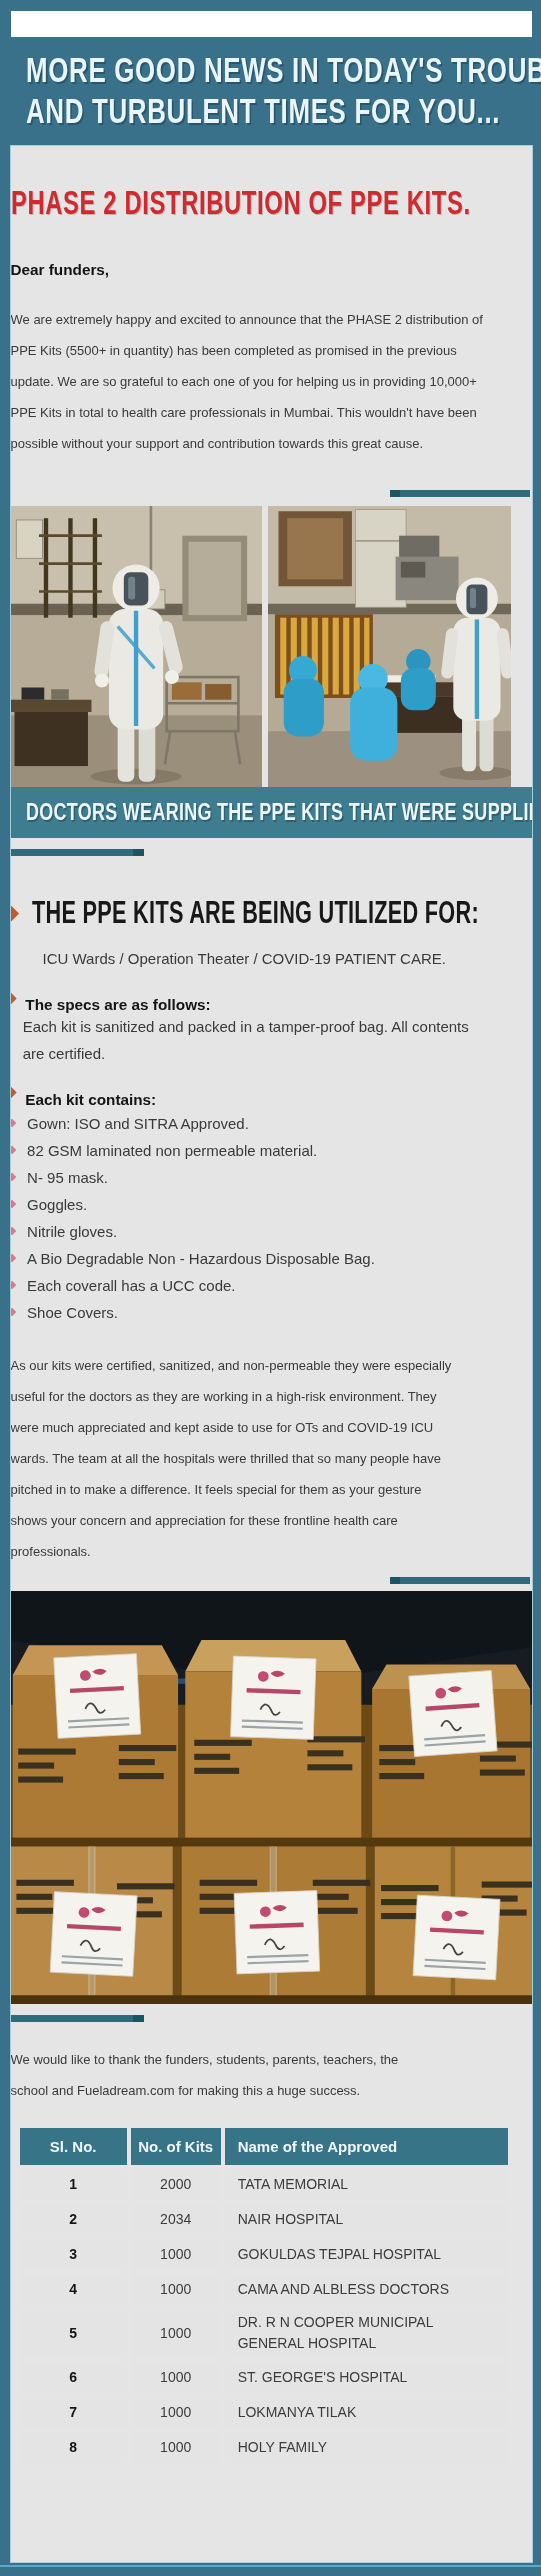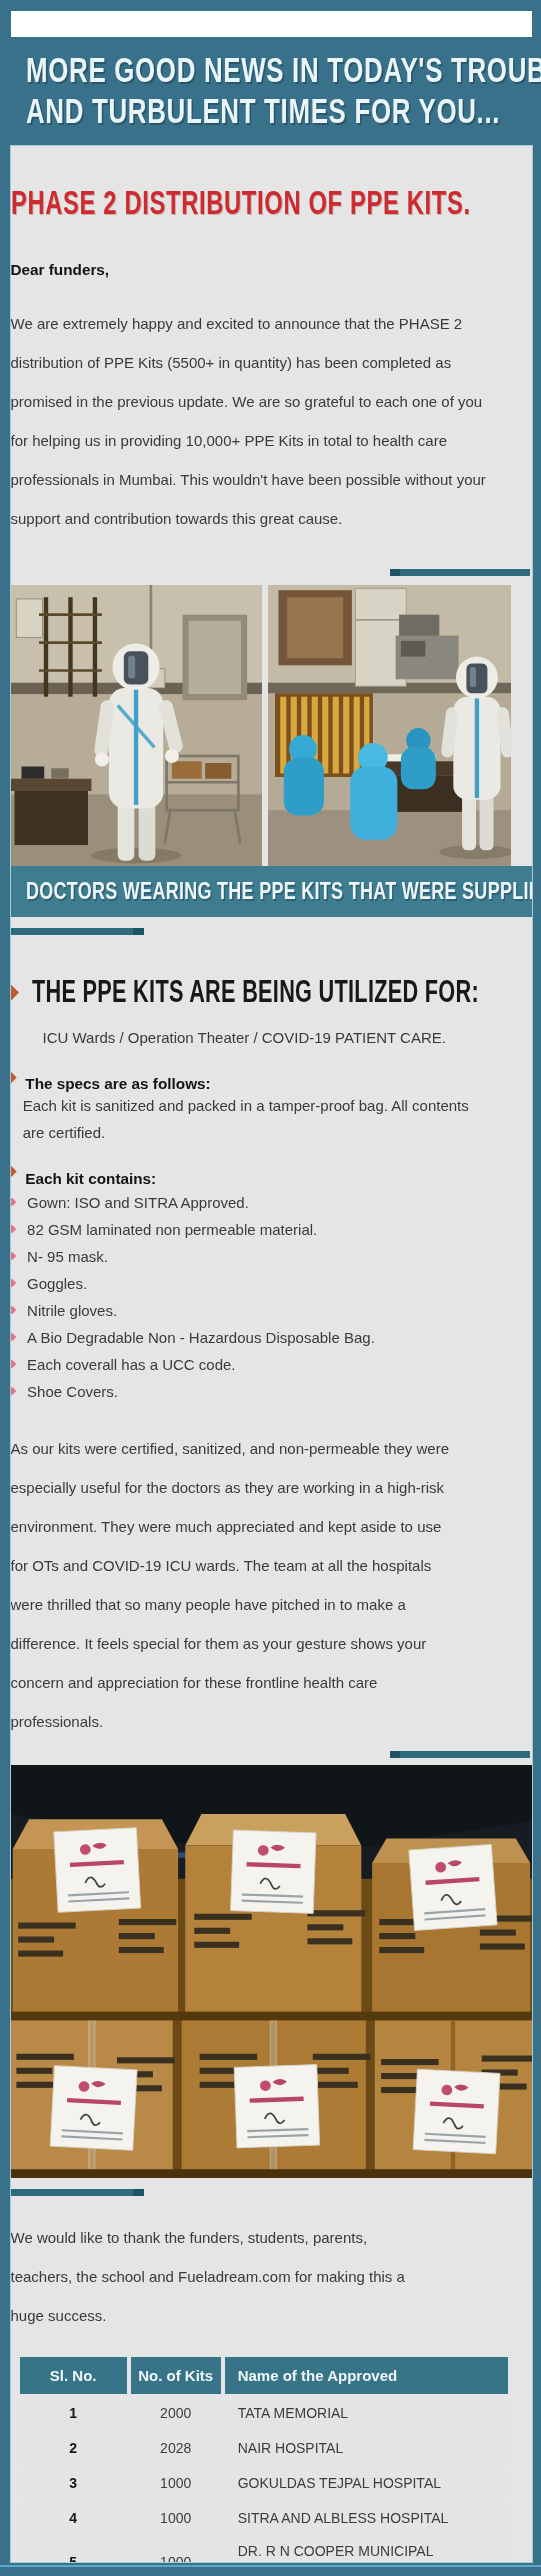--- a/index.html
+++ b/index.html
@@ -24,21 +24,21 @@
     margin-top:14px; background:#e5e5e5; padding:0 0;
     height:2416px; overflow:hidden; outline:1.7px solid #a7cddb;
   }
 
   .red-heading { margin-top:38px; height:40px; }
   .red-heading .cond {
     font-size:33px; font-weight:bold; color:#ce2b30; letter-spacing:0.9px;
     transform:scaleX(0.72); text-shadow:1.3px 1.3px 0 rgba(120,20,20,0.25);
   }
   .salutation { margin-top:37px; font-size:15.3px; font-weight:bold; color:#141414; }
-  .para { margin-top:24.5px; font-size:15px; line-height:39px; color:#3a3a3a; width:486px; }
+  .para { margin-top:24.5px; font-size:13px; line-height:31px; color:#3a3a3a; width:486px; }
   .para.narrow { width:441px; }
   .para.narrow2 { width:411px; margin-top:22px; }
 
   .divider { height:7px; width:140px; background:#2e6b7d; position:relative; }
   .divider .cap { position:absolute; top:0; width:10.5px; height:7px; background:#1e5565; }
   .divider.rightpos { margin:31px 1.7px 0 auto; }
   .divider.rightpos .cap { left:0; }
   .divider.leftpos { margin:11.4px auto 0 0; width:133px; }
   .divider.leftpos .cap { right:0; }
   .divider.pre-photo { margin-top:9.6px; }
@@ -355,32 +355,32 @@
         </tr>
       </thead>
       <tbody>
         <tr>
           <td class="c1">1</td>
           <td class="c2">2000</td>
           <td class="c3">TATA MEMORIAL</td>
         </tr>
         <tr>
           <td class="c1">2</td>
-          <td class="c2">2028</td>
+          <td class="c2">2034</td>
           <td class="c3">NAIR HOSPITAL</td>
         </tr>
         <tr>
           <td class="c1">3</td>
           <td class="c2">1000</td>
           <td class="c3">GOKULDAS TEJPAL HOSPITAL</td>
         </tr>
         <tr>
           <td class="c1">4</td>
           <td class="c2">1000</td>
-          <td class="c3">SITRA AND ALBLESS HOSPITAL</td>
+          <td class="c3">CAMA AND ALBLESS DOCTORS</td>
         </tr>
         <tr>
           <td class="c1">5</td>
           <td class="c2">1000</td>
           <td class="c3">DR. R N COOPER MUNICIPAL GENERAL HOSPITAL</td>
         </tr>
         <tr>
           <td class="c1">6</td>
           <td class="c2">1000</td>
           <td class="c3">ST. GEORGE'S HOSPITAL</td>

